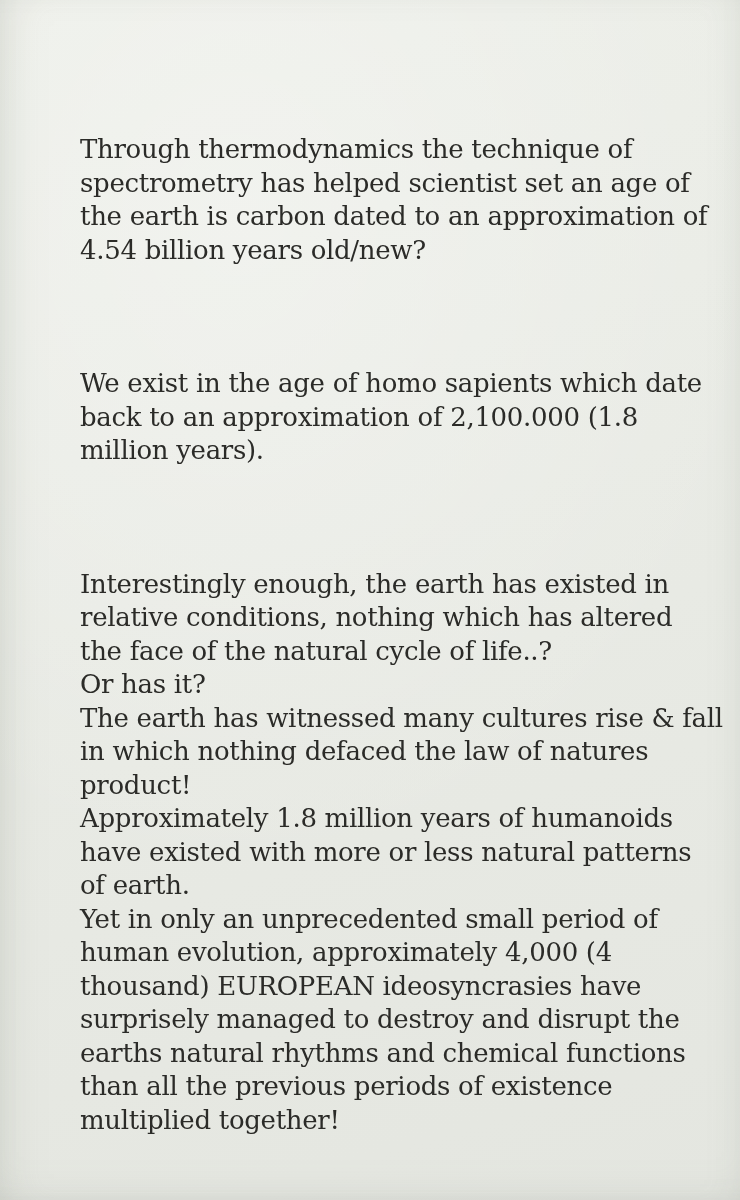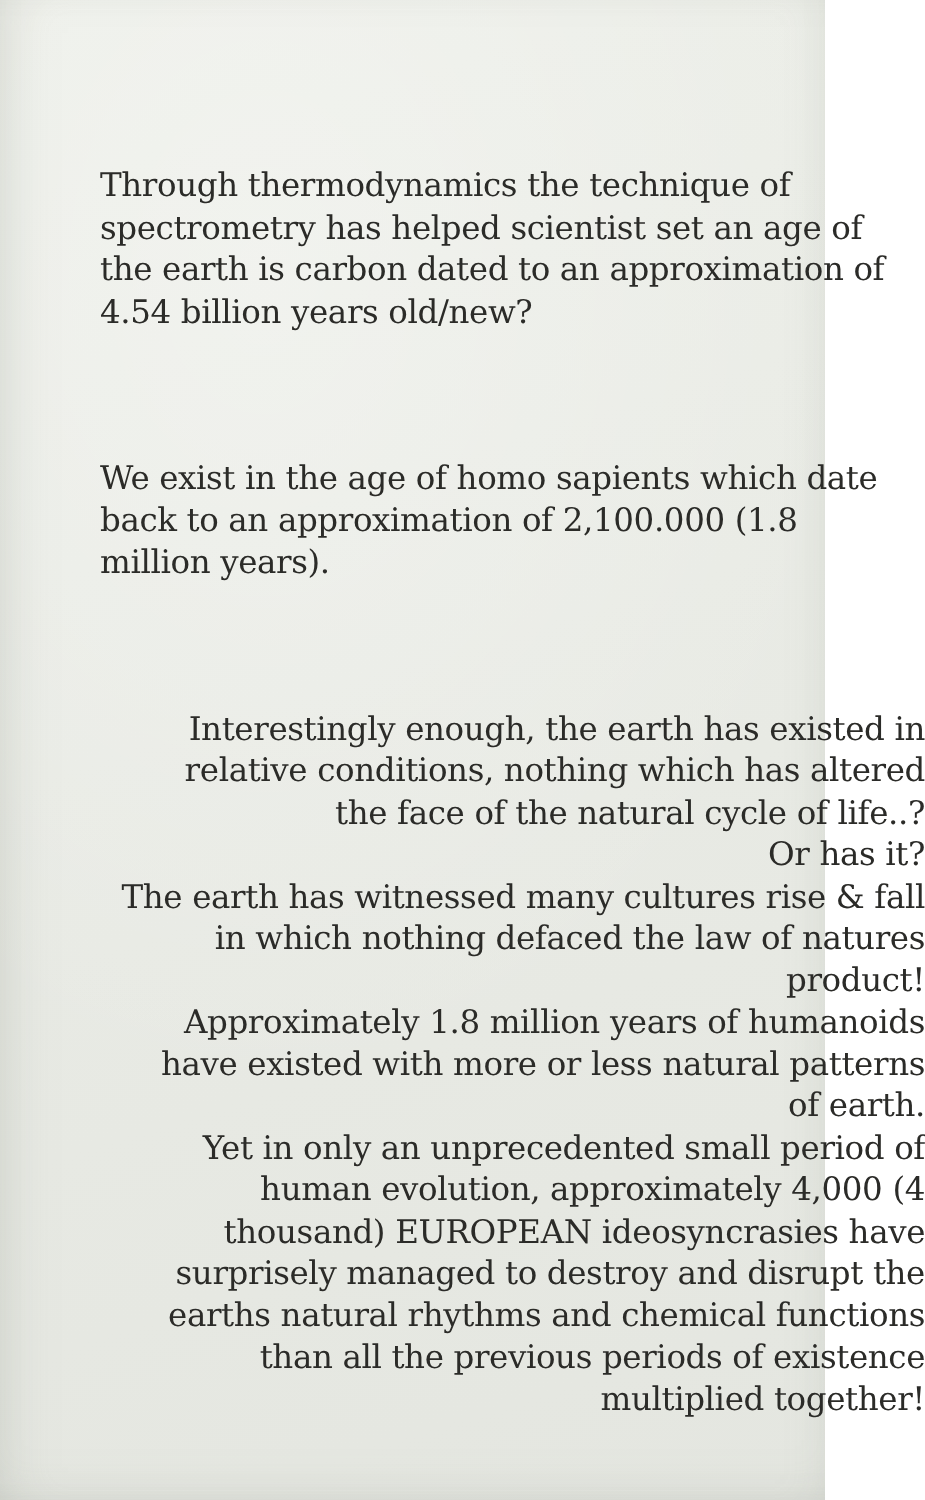--- a/index.html
+++ b/index.html
@@ -5,21 +5,21 @@
   html, body {
     margin: 0;
     padding: 0;
     width: 740px;
     height: 1200px;
     overflow: hidden;
   }
   .page {
     position: absolute;
     inset: 0;
-    width: 660px;
+    width: 740px;
     height: 1200px;
     background:
       radial-gradient(120% 90% at 32% 18%, rgba(255,255,255,0.30), rgba(255,255,255,0) 62%),
       linear-gradient(163deg, #edefe9 0%, #e9ebe5 45%, #e4e6e0 100%);
     box-shadow:
       inset 28px 0 50px -34px rgba(140,146,136,0.35),
       inset -20px 0 45px -34px rgba(140,146,136,0.28),
       inset 0 -24px 50px -36px rgba(140,146,136,0.25);
   }
   .text-block {
@@ -34,21 +34,20 @@
     color: #2b2b28;
     white-space: pre;
     text-rendering: optimizeLegibility;
   }
   .text-block p {
     margin: 0 0 33px 0;
     padding: 0;
   }
   .text-block p:last-child {
     margin-bottom: 0;
-    text-align: right;
   }
 </style>
 </head>
 <body>
 
 <div class="page">
   <div class="text-block">
     <p>Through thermodynamics the technique of
 spectrometry has helped scientist set an age of
 the earth is carbon dated to an approximation of

